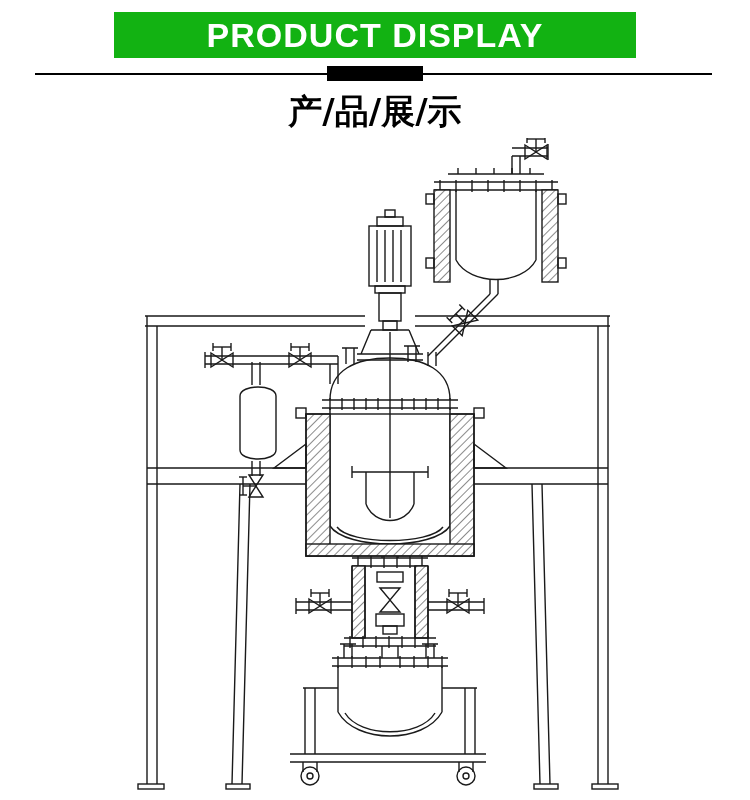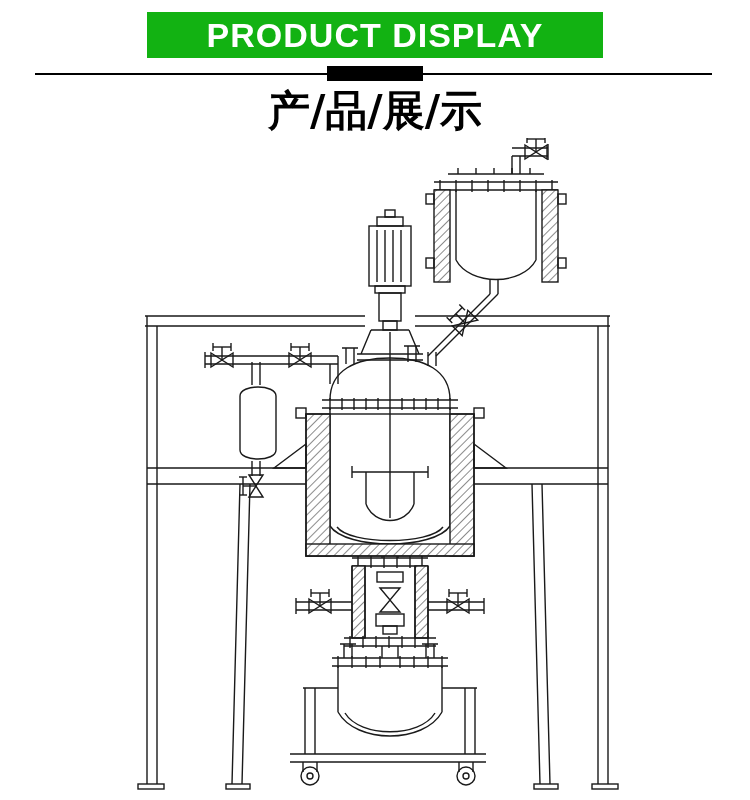--- a/index.html
+++ b/index.html
@@ -1,36 +1,36 @@
 <!DOCTYPE html>
 <html><head>
 <meta charset="utf-8">
 <style>
   html,body{margin:0;padding:0;}
   body{
     width:750px;height:800px;overflow:hidden;background:#ffffff;
     font-family:"Liberation Sans", sans-serif;
   }
   .banner{
-    width:456px;height:46px;margin:12px auto 0 auto;background:#12b212;
+    width:522px;height:46px;margin:12px auto 0 auto;background:#12b212;
     display:flex;align-items:center;justify-content:center;
   }
   .banner span{
     color:#ffffff;font-size:34px;font-weight:700;letter-spacing:1px;
   }
   .divider{position:relative;height:16px;margin-top:8px;}
   .divider .line{
     position:absolute;left:35px;right:38px;top:7px;height:2px;background:#000000;
   }
   .divider .block{
     position:absolute;left:50%;transform:translateX(-50%);top:0;
     width:96px;height:15px;background:#000000;
   }
   .subtitle{
-    margin:2px 0 0 0;text-align:center;font-weight:700;font-size:42px;
+    margin:2px 0 0 0;text-align:center;font-weight:700;font-size:34px;
     line-height:54px;color:#000000;
     font-family:"DejaVu Sans","Liberation Sans",sans-serif;
   }
   svg{display:block;}
 </style>
 </head>
 <body>
 
 <div class="banner">
   <span>PRODUCT DISPLAY</span>

